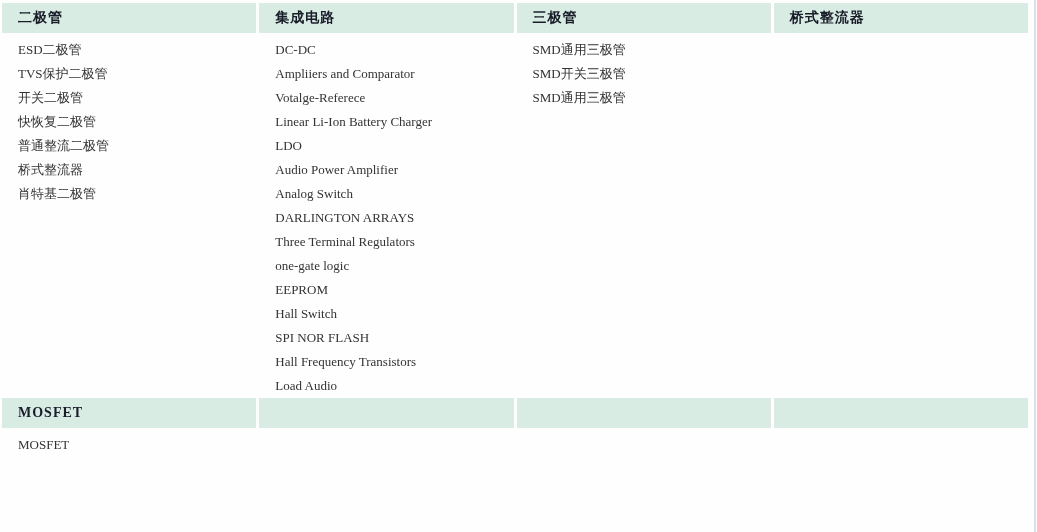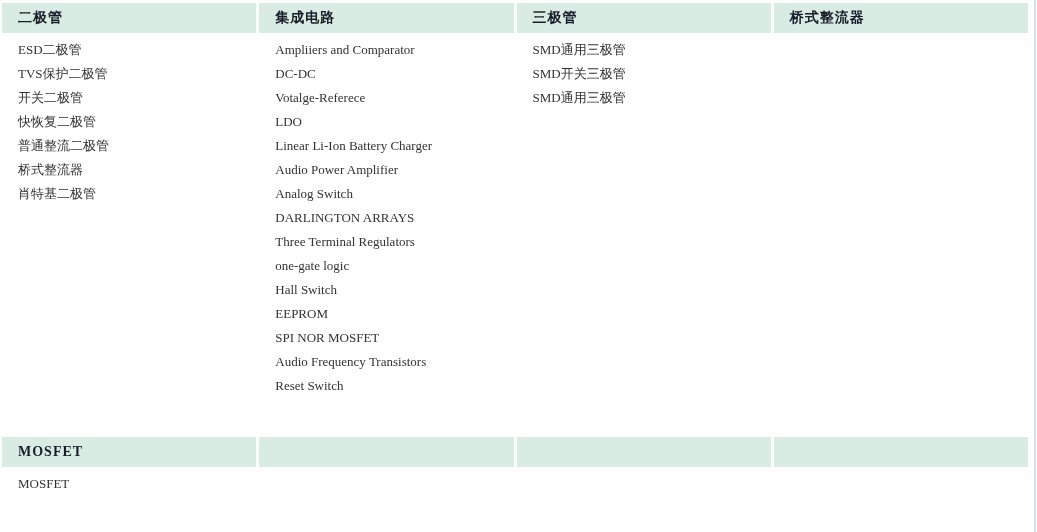--- a/index.html
+++ b/index.html
@@ -29,21 +29,20 @@
     font-family: Liberation Serif, serif;
   }
   .section {
     display: grid;
     grid-template-columns: repeat(4, 1fr);
     column-gap: 3px;
     width: 1026px;
     margin-left: 2px;
   }
   .section + .section {
-    margin-top: 39px;
   }
   .col-header {
     height: 30px;
     background: var(--header-bg, #d9ece3);
     display: flex;
     align-items: center;
     padding: 0 10px 0 16px;
     box-sizing: border-box;
   }
   .col-header.clickable { cursor: pointer; }
@@ -87,35 +86,35 @@
             <li class="item">普通整流二极管</li>
             <li class="item">桥式整流器</li>
             <li class="item">肖特基二极管</li>
           </ul>
   </div>
         <div class="column">
     <div class="col-header clickable">
       <span class="col-title">集成电路</span>
     </div>
     <ul class="items">
+            <li class="item">DC-DC</li>
             <li class="item">Ampliiers and Comparator</li>
-            <li class="item">DC-DC</li>
             <li class="item">Votalge-Referece</li>
+            <li class="item">Linear Li-Ion Battery Charger</li>
             <li class="item">LDO</li>
-            <li class="item">Linear Li-Ion Battery Charger</li>
             <li class="item">Audio Power Amplifier</li>
             <li class="item">Analog Switch</li>
             <li class="item">DARLINGTON ARRAYS</li>
             <li class="item">Three Terminal Regulators</li>
             <li class="item">one-gate logic</li>
+            <li class="item">EEPROM</li>
             <li class="item">Hall Switch</li>
-            <li class="item">EEPROM</li>
-            <li class="item">SPI NOR MOSFET</li>
-            <li class="item">Audio Frequency Transistors</li>
-            <li class="item">Reset Switch</li>
+            <li class="item">SPI NOR FLASH</li>
+            <li class="item">Hall Frequency Transistors</li>
+            <li class="item">Load Audio</li>
           </ul>
   </div>
         <div class="column">
     <div class="col-header clickable">
       <span class="col-title">三极管</span>
     </div>
     <ul class="items">
             <li class="item">SMD通用三极管</li>
             <li class="item">SMD开关三极管</li>
             <li class="item">SMD通用三极管</li>

